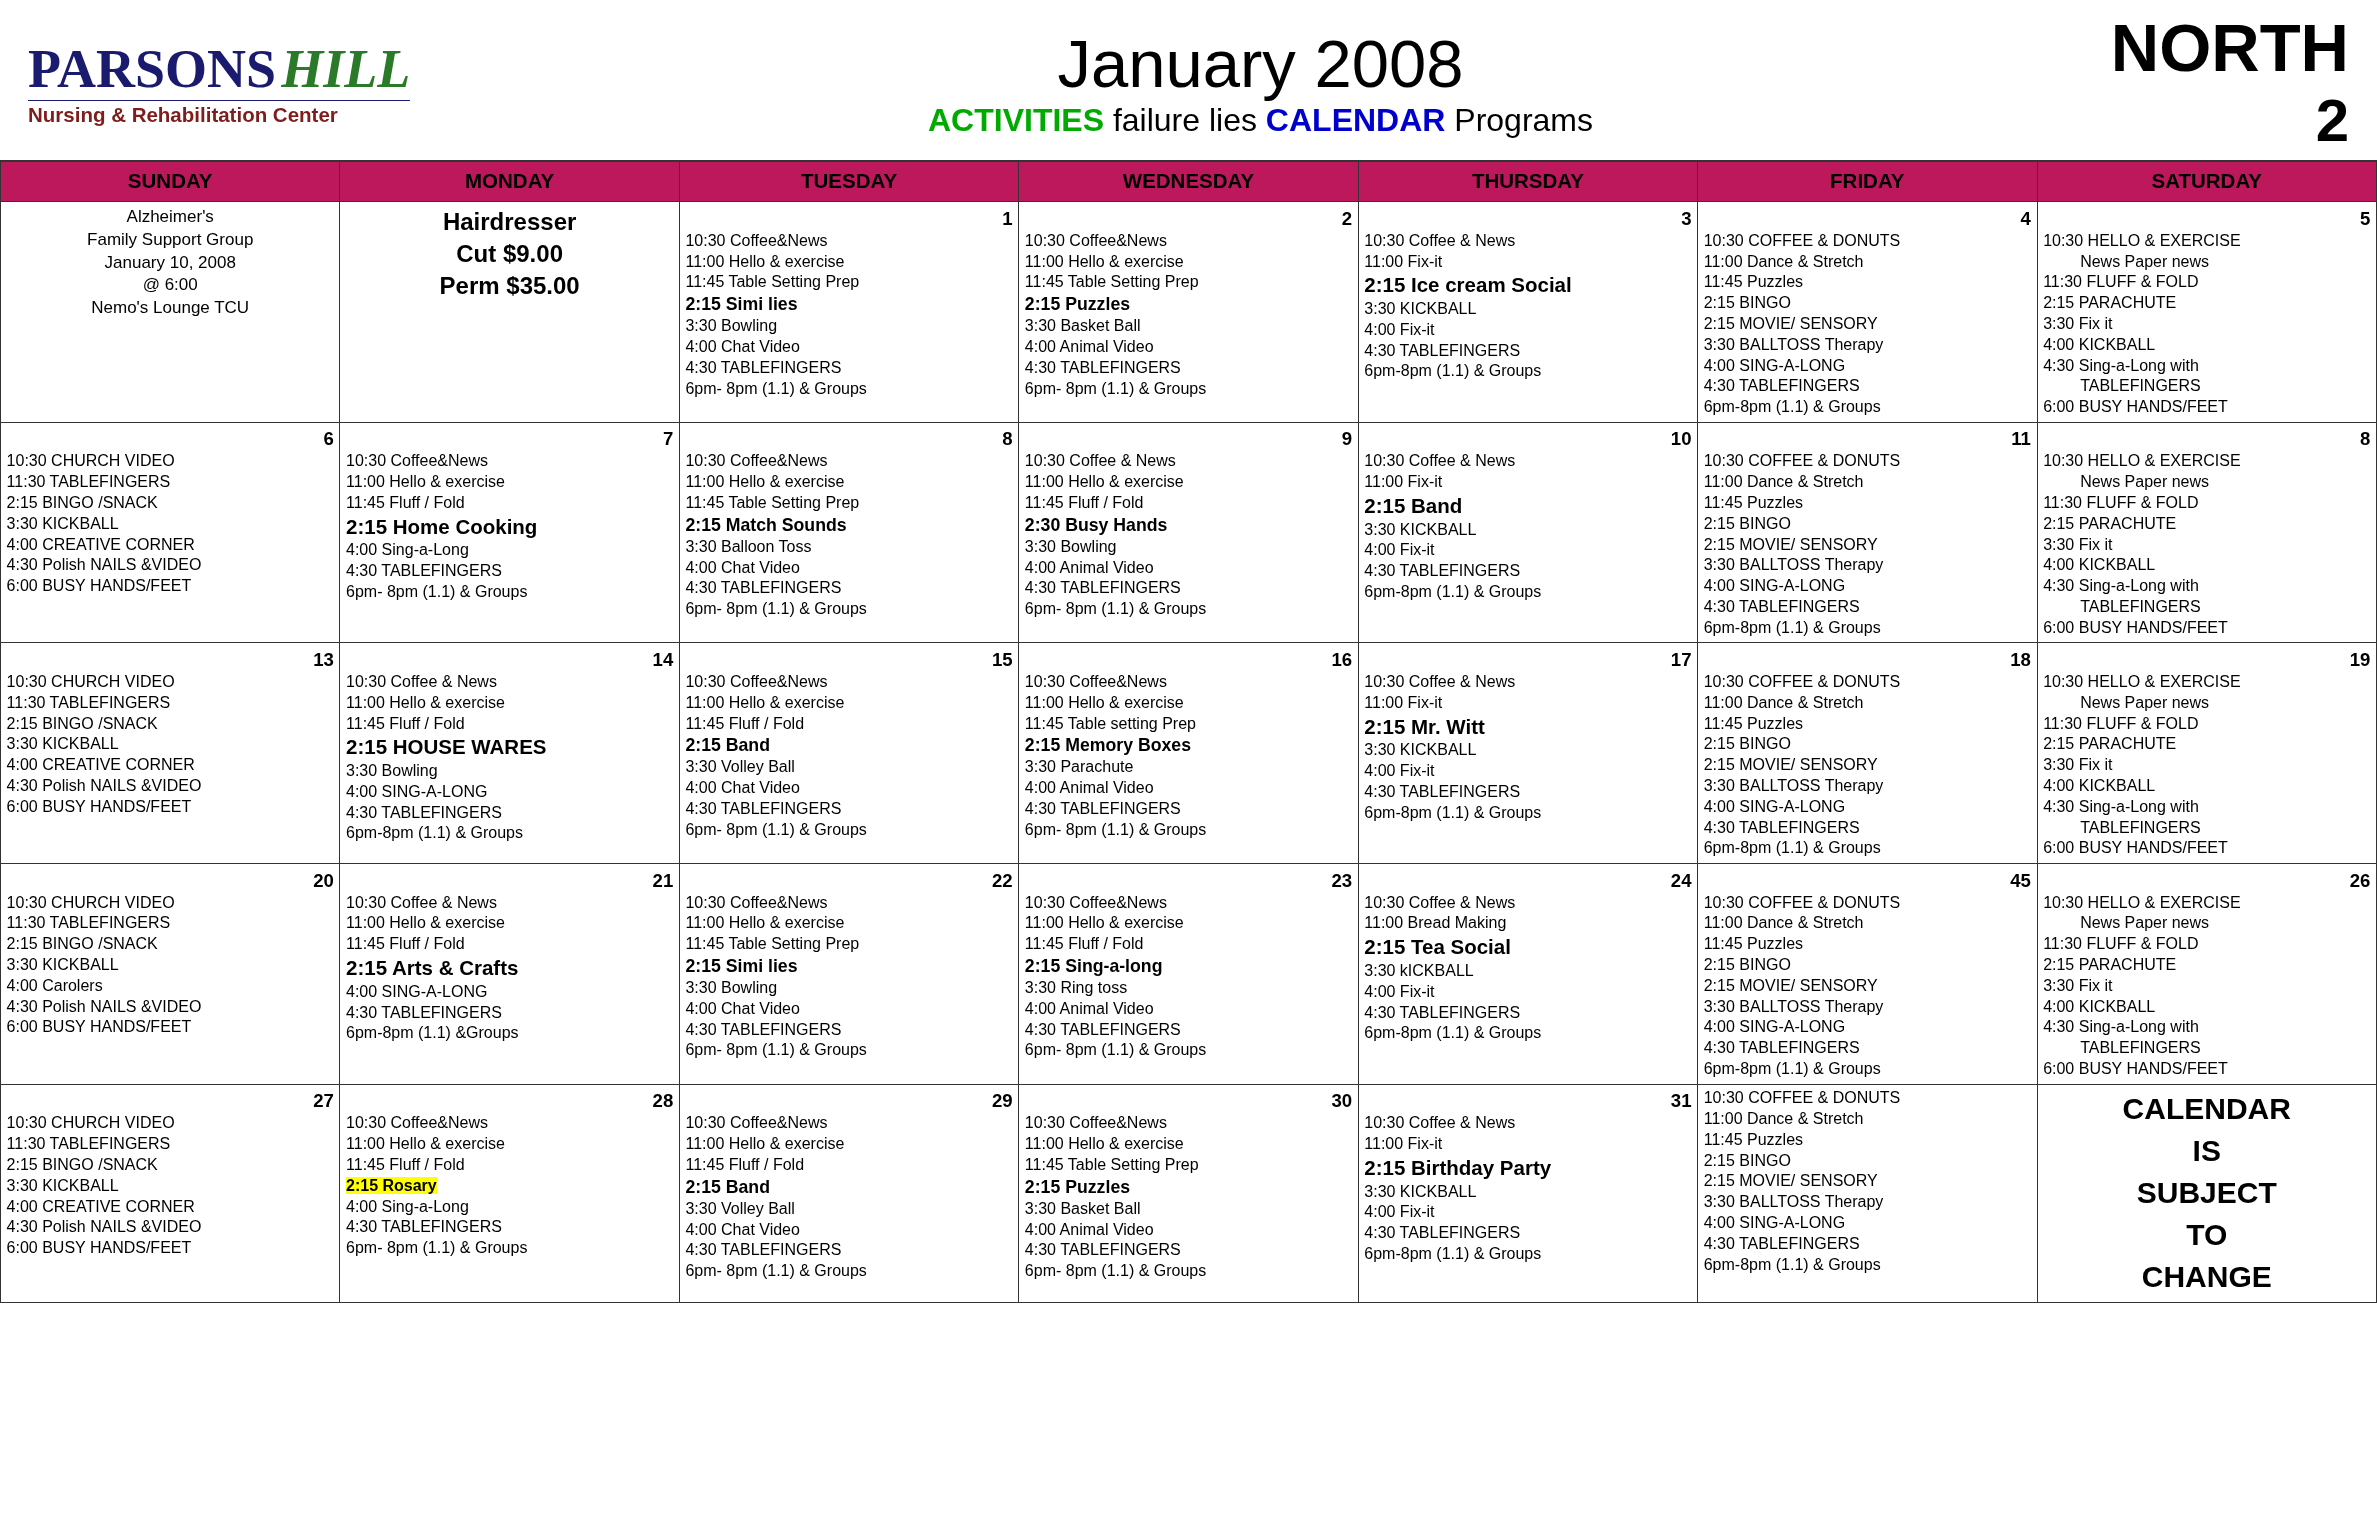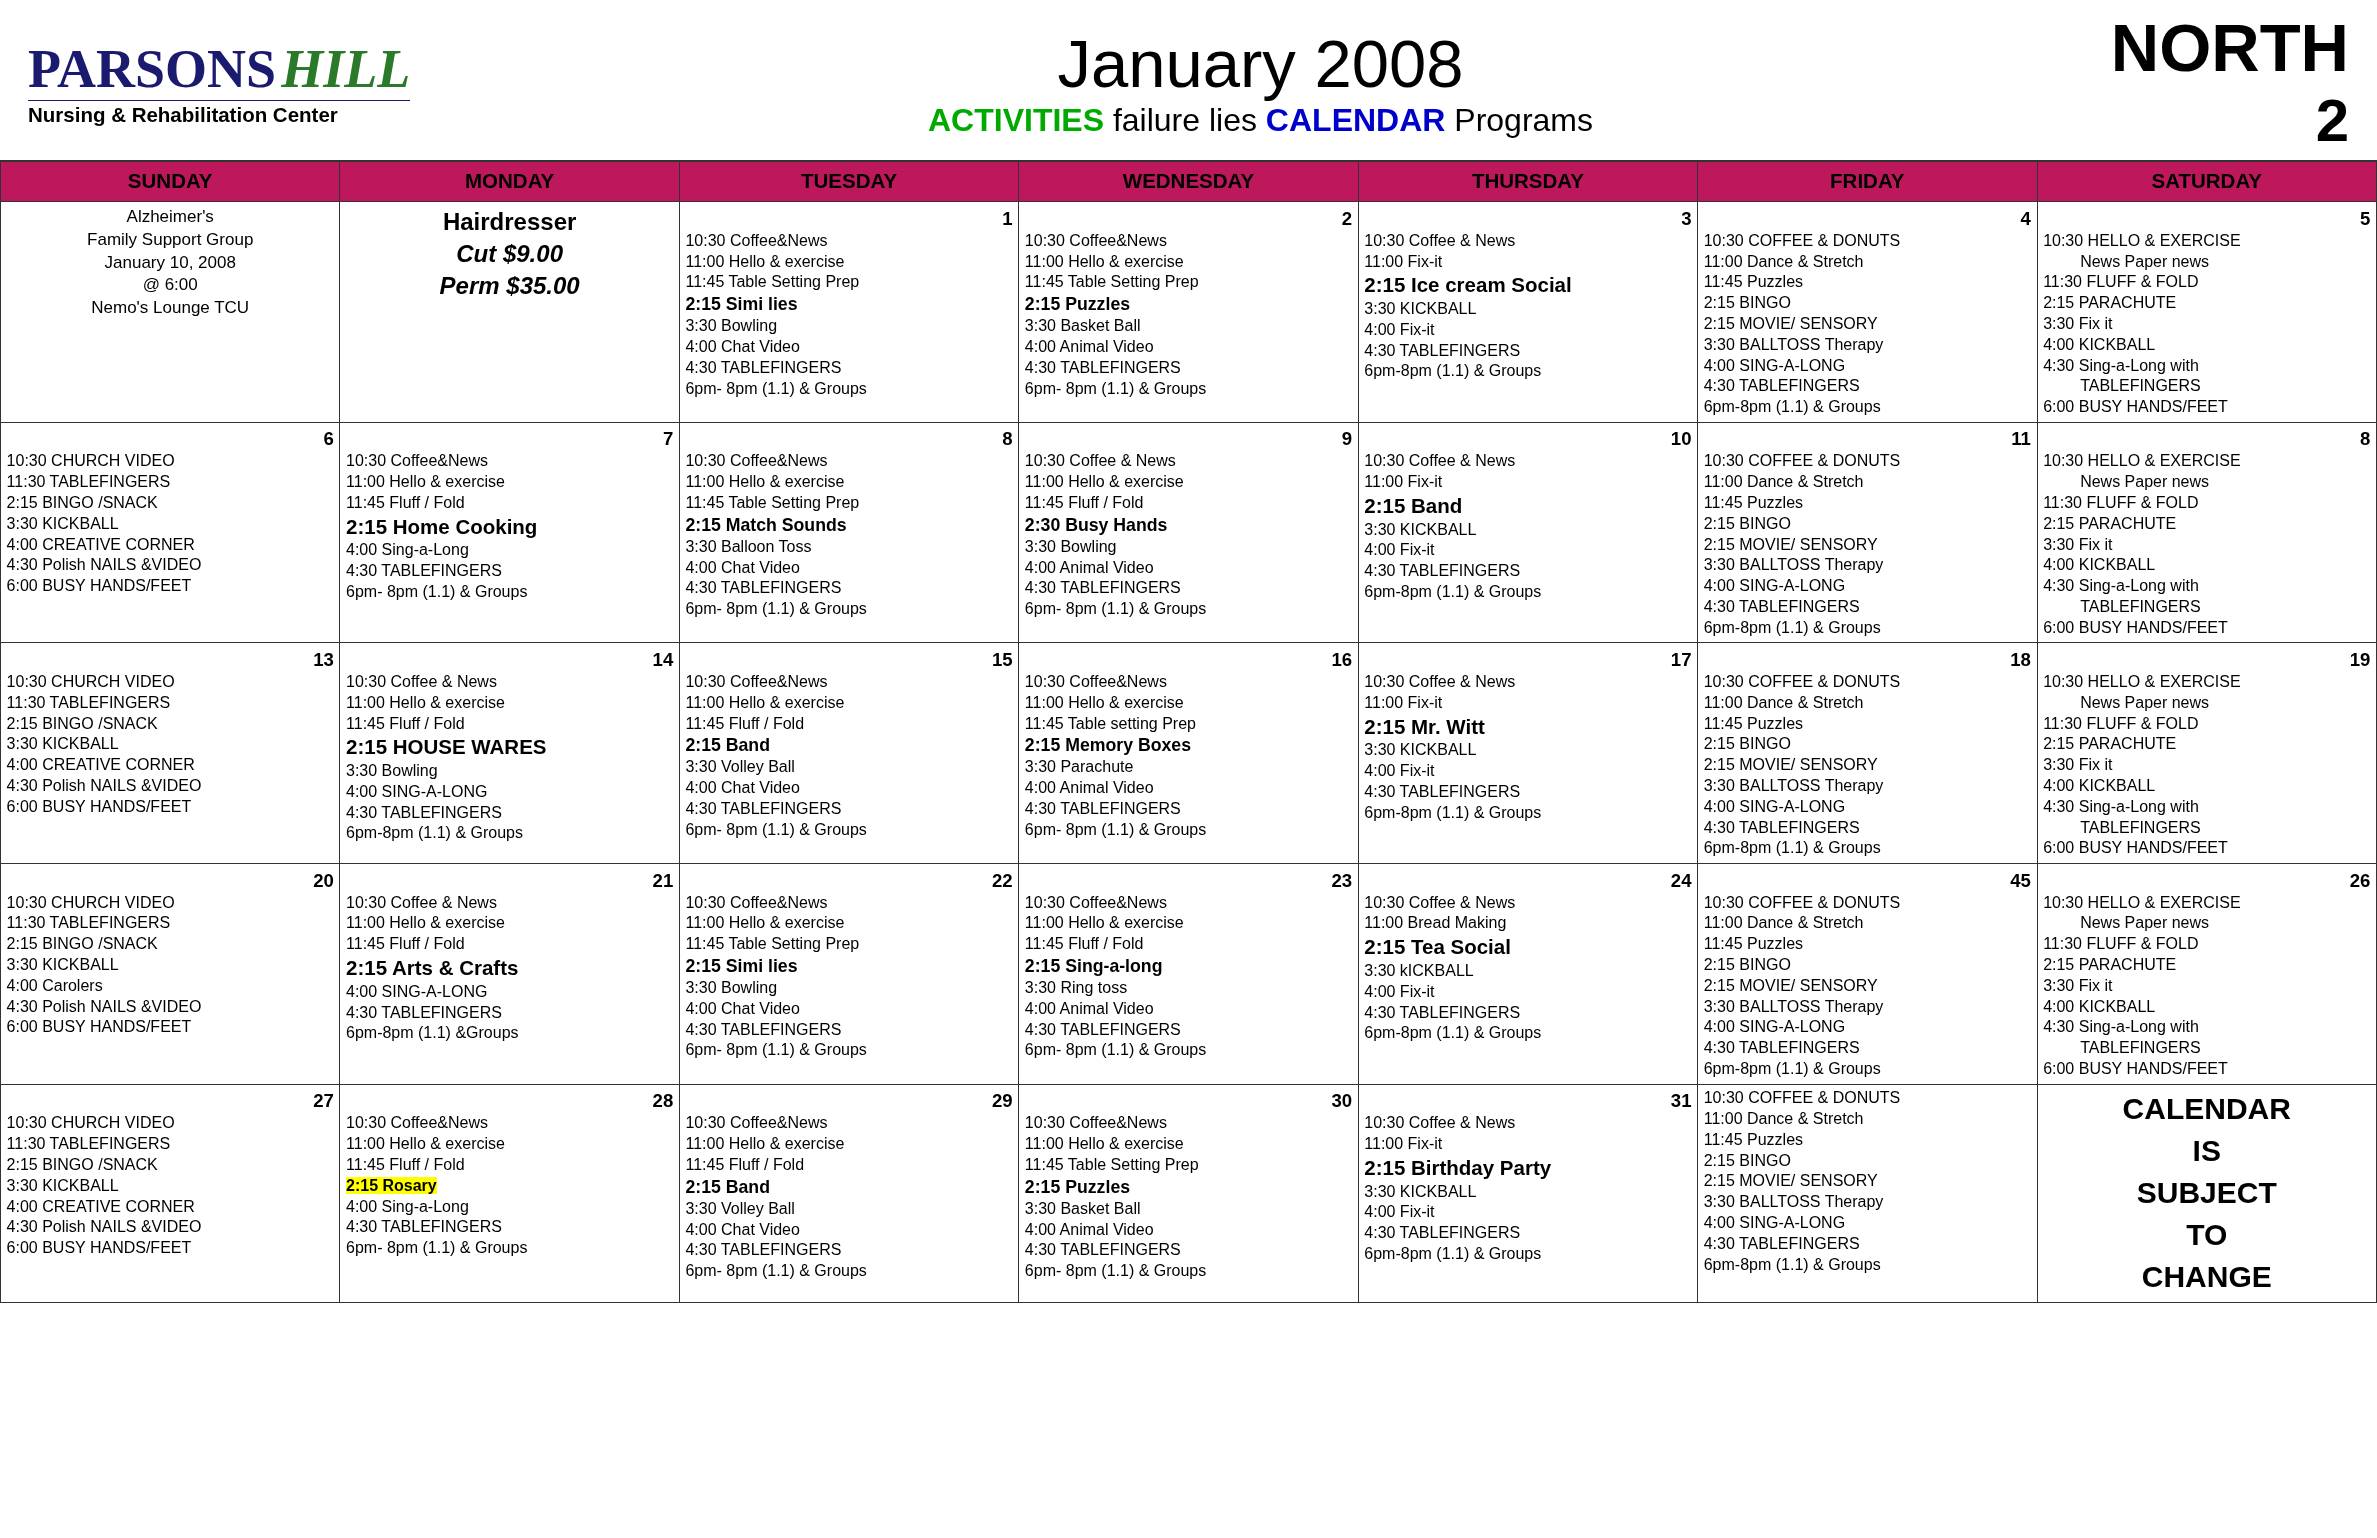--- a/index.html
+++ b/index.html
@@ -23,30 +23,30 @@
     .calendar th { border: 1.9px solid #333; padding: 7.5px 3.7px; text-align: center; font-size: 20.5px; font-weight: bold; background: #be185d; }
     .calendar td { border: 1.9px solid #333; padding: 3.7px 5.6px; vertical-align: top; width: 14.28%; min-height: 186px; font-size: 17px; line-height: 1.35; }
     
     .day-num { text-align: right; font-size: 18.6px; font-weight: bold; display: block; }
     .day-content { font-size: 16px; line-height: 1.3; }
     .bold-activity { font-weight: bold; font-size: 17.7px; }
     .highlight-yellow { background-color: yellow; font-weight: bold; }
     .alzheimer-cell { text-align: center; font-size: 17px; }
     .hairdresser-cell { text-align: center; }
     .hairdresser-cell .hd-title { font-size: 24px; font-weight: bold; }
-    .hairdresser-cell .hd-price { font-size: 24px; font-weight: bold; font-style: italic; }
+    .hairdresser-cell .hd-price { font-size: 24px; font-weight: bold; }
     
     .calendar-change { text-align: center; font-size: 30px; font-weight: bold; line-height: 1.4; }
     
     .entry { display: block; }
 
     .logo-wrapper { display: flex; align-items: flex-start; }
     .parsons-text { font-size: 54px; font-weight: 900; color: #1a1a6e; font-family: 'Times New Roman', serif; }
     .hill-text { font-size: 54px; font-weight: 900; color: #2a7a2a; font-family: 'Times New Roman', serif; font-style: italic; }
-    .nursing-text { font-size: 20.5px; color: #000000; font-weight: bold; border-top: 1.9px solid #1a1a6e; padding-top: 1.9px; }
+    .nursing-text { font-size: 20.5px; color: #7f1d1d; font-weight: bold; border-top: 1.9px solid #1a1a6e; padding-top: 1.9px; }
   </style>
 </head>
 <body>
 
 <div class="header">
   <div class="logo-area">
     <div class="logo-wrapper">
       <span class="parsons-text">PARSONS</span>
       &nbsp;
       <span class="hill-text">HILL</span>

